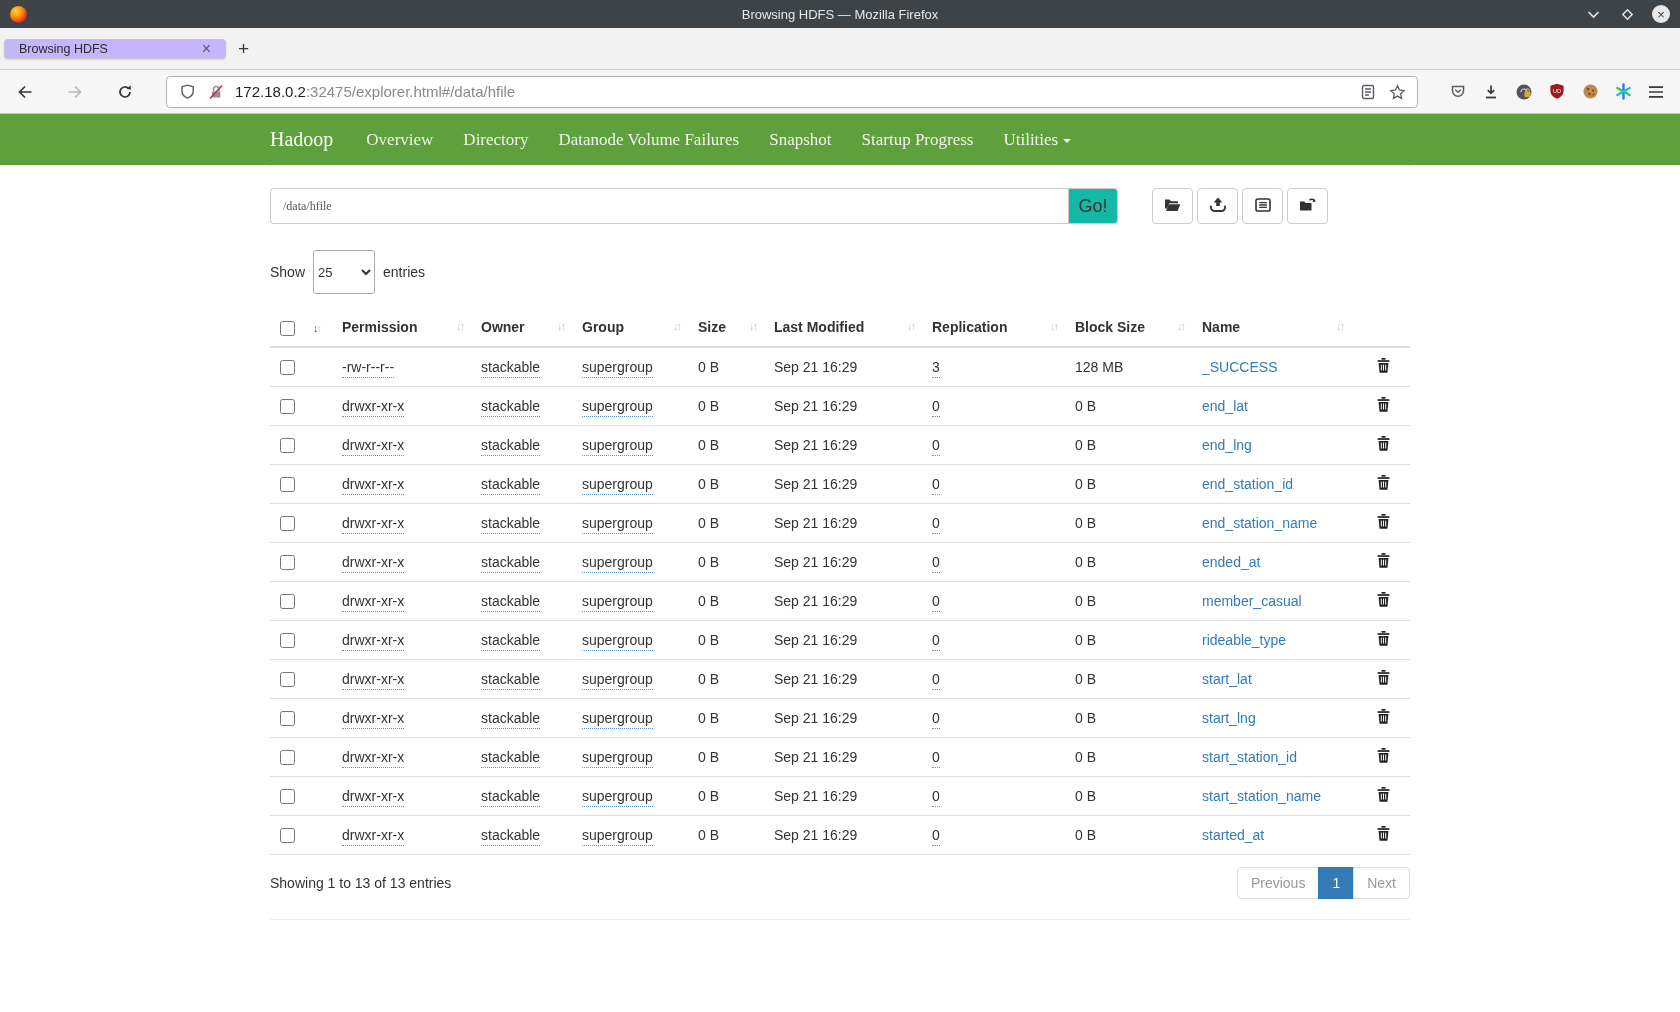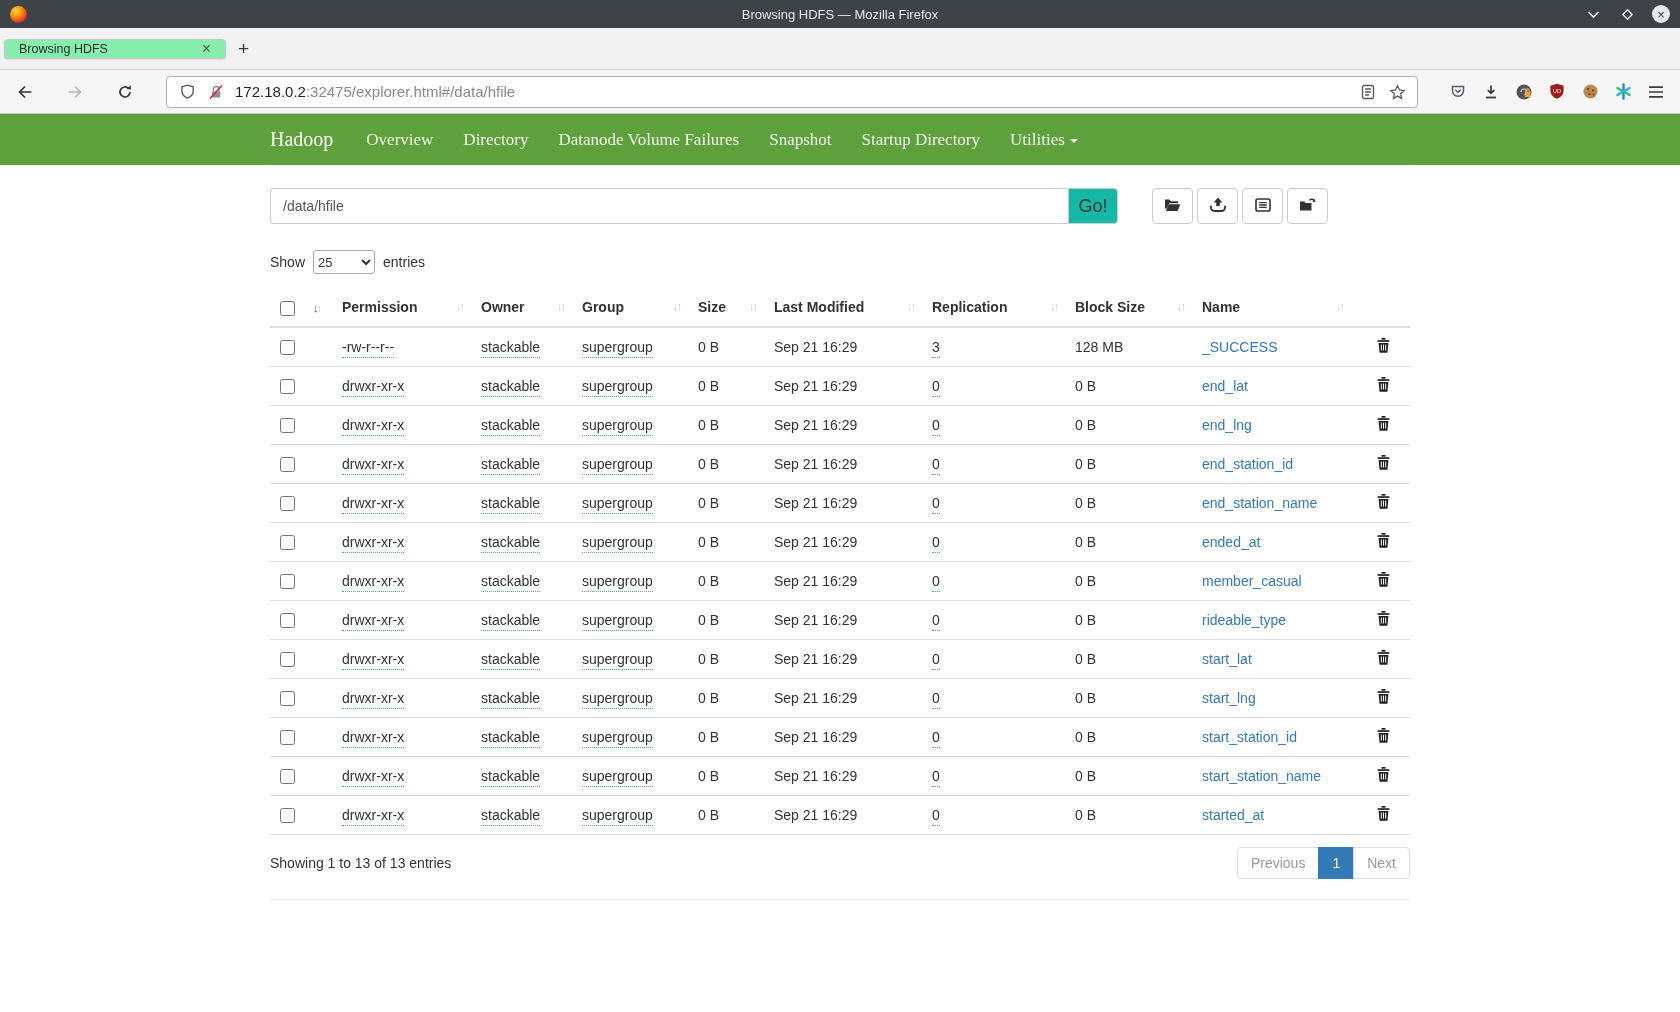--- a/index.html
+++ b/index.html
@@ -11,21 +11,21 @@
               padding:0 10px; position:relative; }
   .ff-logo { width:17px; height:17px; border-radius:50%;
              background:radial-gradient(circle at 35% 30%, #ffd54f 0%, #ff9500 35%, #e8521d 60%, #b5007f 85%, #5d2a8a 100%); }
   .win-title { position:absolute; left:0; right:0; text-align:center; color:#e6e8e9; font-size:13px; }
   .win-controls { margin-left:auto; display:flex; align-items:center; gap:16px; z-index:2; }
   .win-btn { width:18px; height:18px; display:flex; align-items:center; justify-content:center; }
   .win-close { background:#e9e9e9; border-radius:50%; color:#3a3a3a; font-size:13px; line-height:1; }
 
   .tabbar { height:42px; background:#f2f2f3; border-bottom:1px solid #cfcfd0;
             display:flex; align-items:center; padding:0 4px; }
-  .tab { width:222px; height:20px; background:#86efac; border:1px solid #c6c6c8; border-radius:4px;
+  .tab { width:222px; height:20px; background:#c4b5fd; border:1px solid #c6c6c8; border-radius:4px;
          box-shadow:0 1px 2px rgba(0,0,0,.12); display:flex; align-items:center; padding:0 10px 0 14px; }
   .tab-label { font-size:12.5px; color:#2b2b2e; flex:1; }
   .tab-close { color:#5a5a5e; font-size:16px; line-height:1; padding:1px 4px; border-radius:3px; }
   .newtab-btn { font-size:19px; color:#3a3a3e; padding:2px 12px; }
 
   .toolbar { height:44px; background:#f6f6f7; border-bottom:1px solid #c3c3c5;
              display:flex; align-items:center; padding:0 10px; gap:20px; }
   .nav-btn { width:30px; height:30px; display:flex; align-items:center; justify-content:center; border-radius:4px; }
   .urlbar { flex:1; height:32px; background:#fff; border:1px solid #b1b1b4; border-radius:4px;
             display:flex; align-items:center; padding:0 10px; gap:9px; margin:0 6px; }
@@ -42,29 +42,29 @@
   .caret { display:inline-block; width:0; height:0; border-left:4px solid transparent;
            border-right:4px solid transparent; border-top:4px solid #f2f6ee; margin-left:5px; vertical-align:middle; }
 
   
   .container { width:1140px; margin:0 auto; }
   h1.page-title { font-size:37px; font-weight:400; color:#2e2e2e; margin-top:44px; margin-bottom:20px; }
   hr.rule { border:none; border-top:1px solid #eee; margin-bottom:22px; }
 
   .path-row { display:flex; align-items:center; margin-bottom:26px; }
   .path-input { width:798px; height:36px; border:1px solid #ccc; border-right:none;
-                border-radius:4px 0 0 4px; padding:0 12px; font-size:14px; color:#555; outline:none; }
+                border-radius:4px 0 0 4px; padding:0 12px; font-size:12px; color:#555; outline:none;font-family:Liberation Serif, serif; }
   .go-btn { height:36px; width:50px; background:#14b8a6; border:1px solid #ccc; border-radius:0 4px 4px 0;
             font-size:18px; color:#333; }
   .tool-group { display:flex; gap:4px; margin-left:34px; }
   .icon-btn { width:41px; height:36px; background:#fff; border:1px solid #ccc; border-radius:4px;
               display:flex; align-items:center; justify-content:center; }
 
   .controls-row { display:flex; align-items:center; margin-bottom:16px; font-size:14px; color:#333; }
-  .page-size-select { width:62px; height:24px; margin:0 8px; border:1px solid #aaa; border-radius:3px;
+  .page-size-select { width:62px; height:44px; margin:0 8px; border:1px solid #aaa; border-radius:3px;
                       font-size:13px; color:#333; background:#fff; }
   .search-wrap { margin-left:auto; display:flex; align-items:center; gap:8px; }
   .search-input { width:190px; height:30px; border:1px solid #ccc; border-radius:4px; padding:0 8px; font-size:13px; }
 
   table.listing { width:1140px; border-collapse:collapse; table-layout:fixed; }
   th { text-align:left; font-size:14px; color:#333; padding:9px 0 10px 0; border-bottom:2px solid #ddd; }
   td { font-size:14px; color:#333; padding:10px 0; border-top:1px solid #ddd; }
   tbody tr:last-child td { border-bottom:1px solid #ddd; }
   .col-check { padding-left:10px; }
   th.col-check input, td.col-check input { width:15px; height:15px; vertical-align:middle; }
@@ -210,21 +210,21 @@
   </div>
 </div>
 
 <div class="hnav">
   <div class="hnav-inner">
     <span class="brand">Hadoop</span>
     <a class="hlink">Overview</a>
     <a class="hlink">Directory</a>
     <a class="hlink">Datanode Volume Failures</a>
     <a class="hlink">Snapshot</a>
-    <a class="hlink">Startup Directory</a>
+    <a class="hlink">Startup Progress</a>
     <a class="hlink"><span>Utilities</span><span class="caret"></span></a>
   </div>
 </div>
 
 <div class="container">
   <hr class="rule">
 
   <div class="path-row">
     <input class="path-input" type="text" value="/data/hfile" style="">
     <button class="go-btn">Go!</button>

